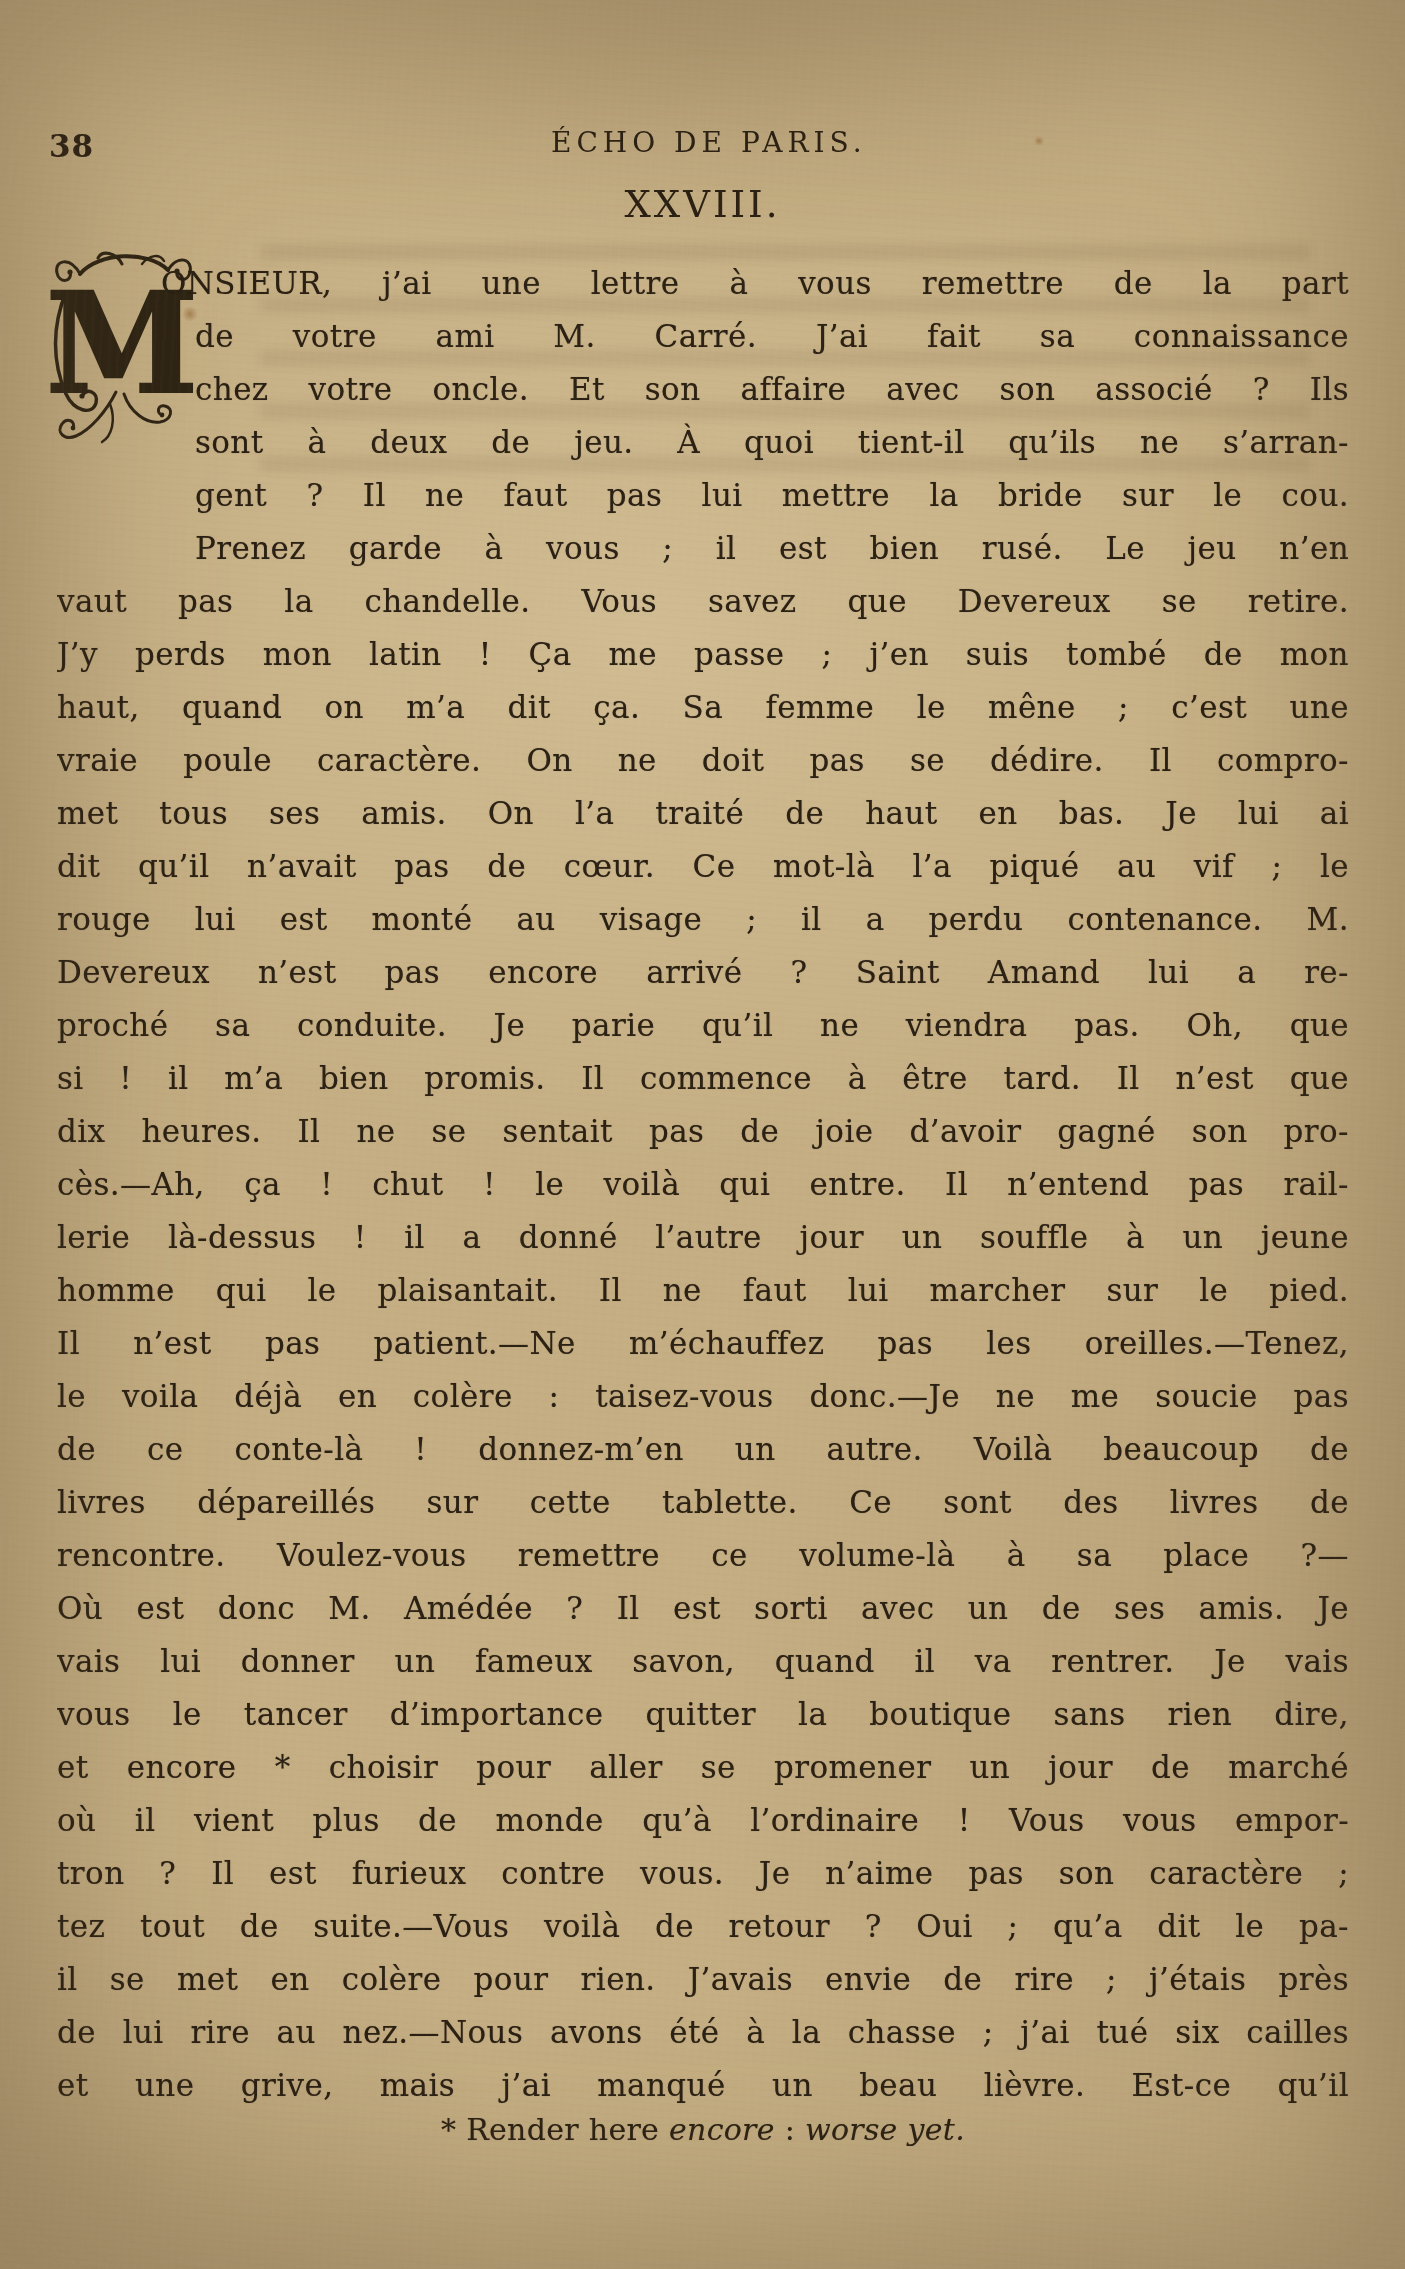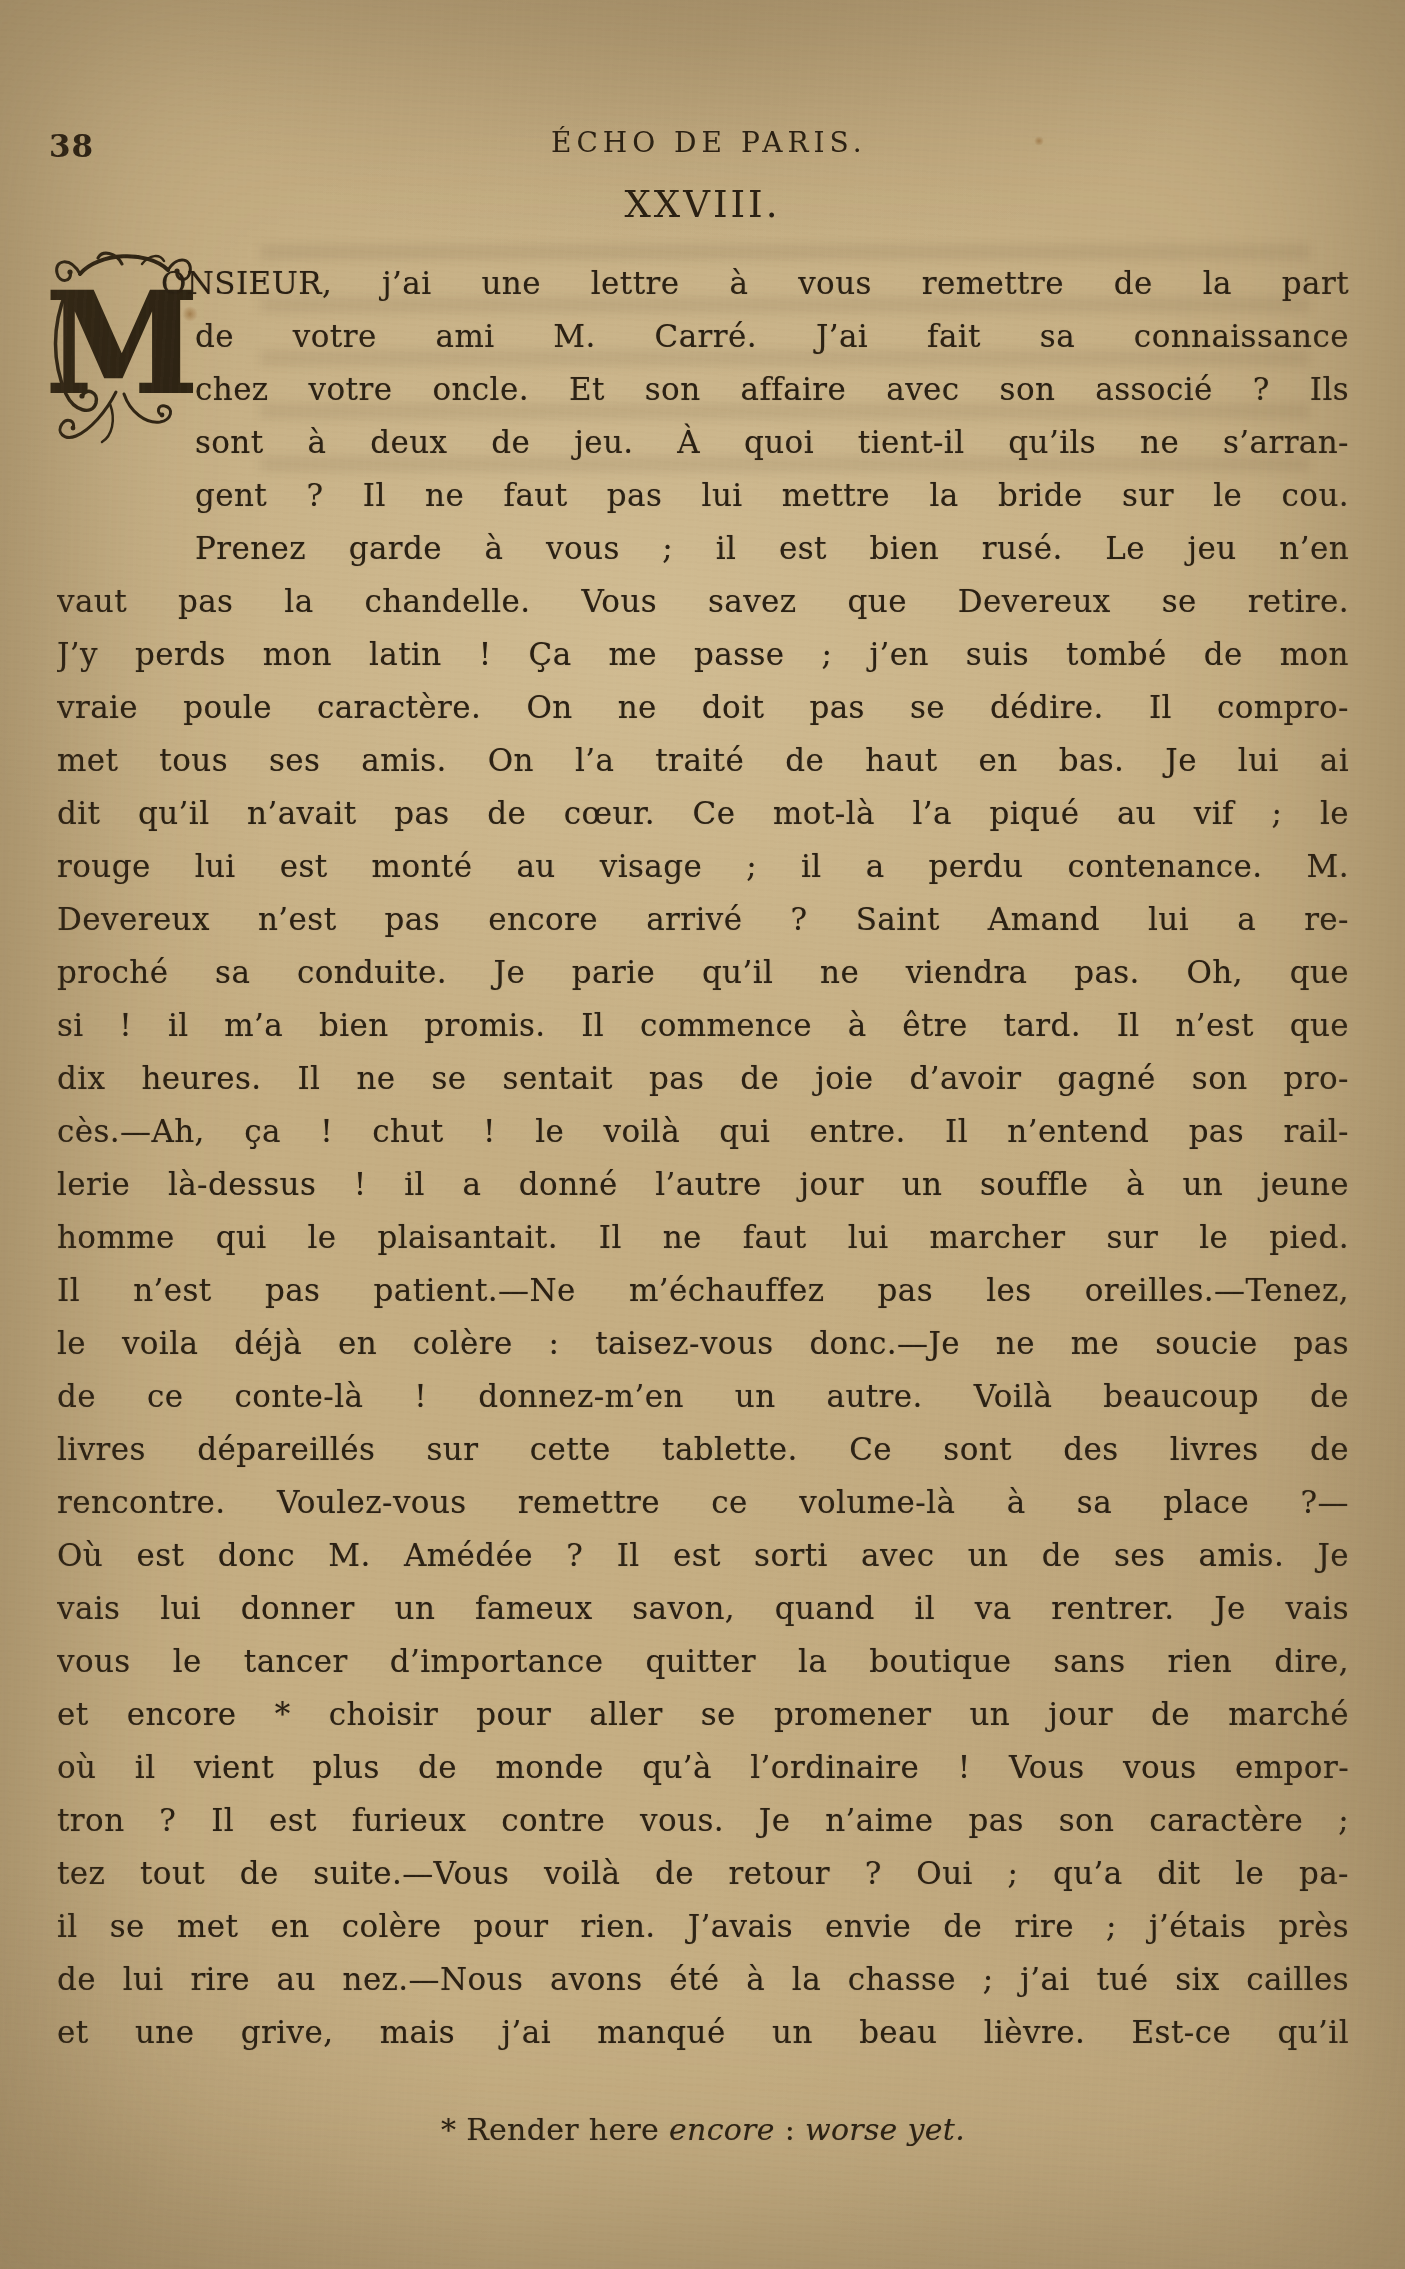--- a/index.html
+++ b/index.html
@@ -108,20 +108,21 @@
 
   <div class="body-text">
       <div class="line first">ONSIEUR, j’ai une lettre à vous remettre de la part</div>
       <div class="line ind">de votre ami M. Carré. J’ai fait sa connaissance</div>
       <div class="line ind">chez votre oncle. Et son affaire avec son associé ? Ils</div>
       <div class="line ind">sont à deux de jeu. À quoi tient-il qu’ils ne s’arran-</div>
       <div class="line ind">gent ? Il ne faut pas lui mettre la bride sur le cou.</div>
       <div class="line ind">Prenez garde à vous ; il est bien rusé. Le jeu n’en</div>
       <div class="line">vaut pas la chandelle. Vous savez que Devereux se retire.</div>
       <div class="line">J’y perds mon latin ! Ça me passe ; j’en suis tombé de mon</div>
+      <div class="line">haut, quand on m’a dit ça. Sa femme le mêne ; c’est une</div>
       <div class="line">vraie poule caractère. On ne doit pas se dédire. Il compro-</div>
       <div class="line">met tous ses amis. On l’a traité de haut en bas. Je lui ai</div>
       <div class="line">dit qu’il n’avait pas de cœur. Ce mot-là l’a piqué au vif ; le</div>
       <div class="line">rouge lui est monté au visage ; il a perdu contenance. M.</div>
       <div class="line">Devereux n’est pas encore arrivé ? Saint Amand lui a re-</div>
       <div class="line">proché sa conduite. Je parie qu’il ne viendra pas. Oh, que</div>
       <div class="line">si ! il m’a bien promis. Il commence à être tard. Il n’est que</div>
       <div class="line">dix heures. Il ne se sentait pas de joie d’avoir gagné son pro-</div>
       <div class="line">cès.—Ah, ça ! chut ! le voilà qui entre. Il n’entend pas rail-</div>
       <div class="line">lerie là-dessus ! il a donné l’autre jour un souffle à un jeune</div>

